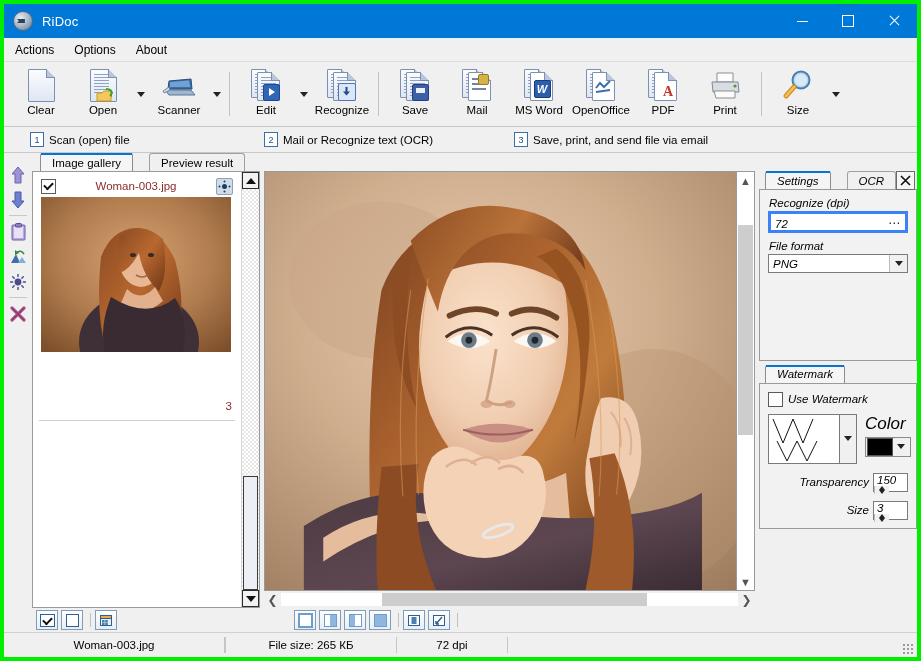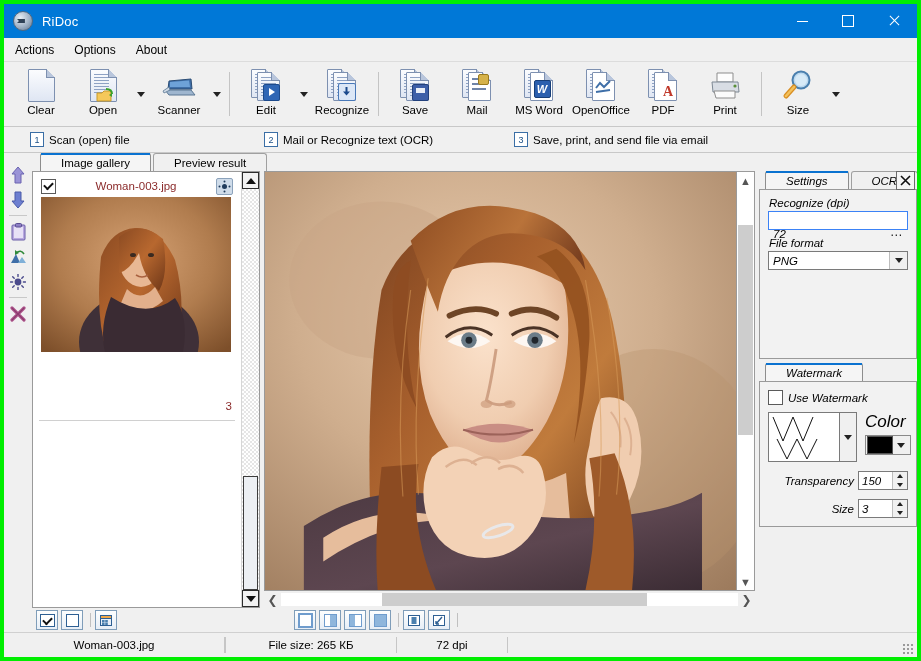--- a/index.html
+++ b/index.html
@@ -88,23 +88,23 @@
     width:28px;flex:0 0 28px;background:#f0f0f0;display:flex;flex-direction:column;
     align-items:center;padding-top:9px;
   }
   .lb-btn{width:22px;height:25px;display:flex;align-items:center;justify-content:center;}
   .lb-sep{width:18px;height:1px;background:#c8c8c8;margin:3px 0;}
   .center-col{flex:1 1 auto;display:flex;flex-direction:column;min-width:0;}
   
   .tabstrip{height:18px;flex:0 0 18px;display:flex;align-items:flex-end;padding-left:8px;
     position:relative;}
   .tab{
-    height:17px;padding:0 20px;font-size:11.5px;display:flex;align-items:center;
+    height:17px;padding:0 11px;font-size:11.5px;display:flex;align-items:center;
     background:#f0f0f0;border:1px solid #a0a0a0;border-bottom:none;
-    border-radius:3px 3px 0 0;margin-right:2px;position:relative;color:#000;justify-content:center;
+    border-radius:3px 3px 0 0;margin-right:16px;position:relative;color:#000;justify-content:center;
   }
   .tab.active{background:#f5f5f5;border-color:#8d8d8d;}
   .tab.active:before{content:"";position:absolute;left:0;right:0;top:-1px;height:2px;background:#0a72d0;}
   .panes{flex:1 1 auto;display:flex;min-height:0;background:#f0f0f0;}
   
   .gallery-wrap{
     width:226px;flex:0 0 226px;display:flex;flex-direction:column;
     border:1px solid #9a9a9a;background:#fff;margin:0 0 0 0;position:relative;
   }
   .gal-inner{flex:1 1 auto;display:flex;min-height:0;}
@@ -146,21 +146,21 @@
     width:158px;flex:0 0 158px;display:flex;flex-direction:column;margin-left:4px;
     background:#f0f0f0;position:relative;font-style:italic;
   }
   .rp-tabstrip{height:18px;flex:0 0 18px;display:flex;align-items:flex-end;position:relative;padding-left:6px;}
   .rp-close{position:absolute;right:2px;top:0px;width:17px;height:17px;border:1px solid #6b6b6b;
     background:#f5f5f5;display:flex;align-items:center;justify-content:center;font-size:12px;color:#111;}
   .rp-box{flex:1 1 auto;border:1px solid #9a9a9a;background:#f2f2f2;padding:7px 8px;box-sizing:border-box;
     display:flex;flex-direction:column;}
   .fld-lbl{font-size:11.5px;margin:0 0 2px 1px;}
   .txtfield{
-    height:19px;background:#fff;border:1px solid #3b82f6;display:flex;align-items:flex-start;
+    height:19px;background:#fff;border:3px solid #3b82f6;display:flex;align-items:flex-end;
     padding:16px 2px 0 4px;font-size:11.5px;margin-bottom:7px;box-sizing:border-box;}
   .txtfield .val{flex:1 1 auto;}
   .dots{letter-spacing:1px;color:#222;font-size:12px;padding-right:2px;}
   .combo{
     height:19px;background:#fff;border:1px solid #7a7a7a;display:flex;align-items:center;
     padding-left:4px;font-size:11.5px;box-sizing:border-box;}
   .combo .val{flex:1 1 auto;}
   .combo-btn{width:17px;height:17px;display:flex;align-items:center;justify-content:center;
     background:#f0f0f0;border-left:1px solid #bdbdbd;}
   
@@ -171,21 +171,21 @@
   .wm-preview-row{display:flex;margin-top:7px;}
   .wm-preview{width:70px;height:48px;background:#fff;border:1px solid #7a7a7a;position:relative;overflow:hidden;}
   .wm-arrow-btn{width:16px;display:flex;align-items:center;justify-content:center;background:#f0f0f0;
     border:1px solid #7a7a7a;border-left:none;}
   .wm-color-col{margin-left:8px;}
   .color-ctl{display:flex;align-items:center;height:20px;border:1px solid #8a8a8a;background:#f0f0f0;
     padding:1px;box-sizing:border-box;width:46px;}
   .color-swatch{width:24px;height:16px;border:1px solid #555;}
   .spin-row{display:flex;align-items:center;justify-content:flex-end;margin-top:9px;}
   .spin-lbl{font-size:11.5px;margin-right:4px;}
-  .spin{display:flex;height:19px;border:1px solid #7a7a7a;background:#fff;box-sizing:border-box;}
+  .spin{display:flex;height:19px;border:1px solid #7a7a7a;background:#fff;box-sizing:border-box;flex-direction:column;}
   .spin .sv{width:30px;display:flex;align-items:center;padding-left:3px;font-size:11.5px;}
   .spin-btns{width:14px;display:flex;flex-direction:column;border-left:1px solid #bdbdbd;}
   .spin-b{flex:1 1 50%;display:flex;align-items:center;justify-content:center;background:#f0f0f0;}
   .tri-up{width:0;height:0;border-left:3px solid transparent;border-right:3px solid transparent;border-bottom:4px solid #222;}
   .tri-dn{width:0;height:0;border-left:3px solid transparent;border-right:3px solid transparent;border-top:4px solid #222;}
   
   .statusbar{
     flex:0 0 24px;height:24px;background:#f0f0f0;border-top:1px solid #d0d0d0;
     display:flex;align-items:center;font-size:11.5px;position:relative;
   }

